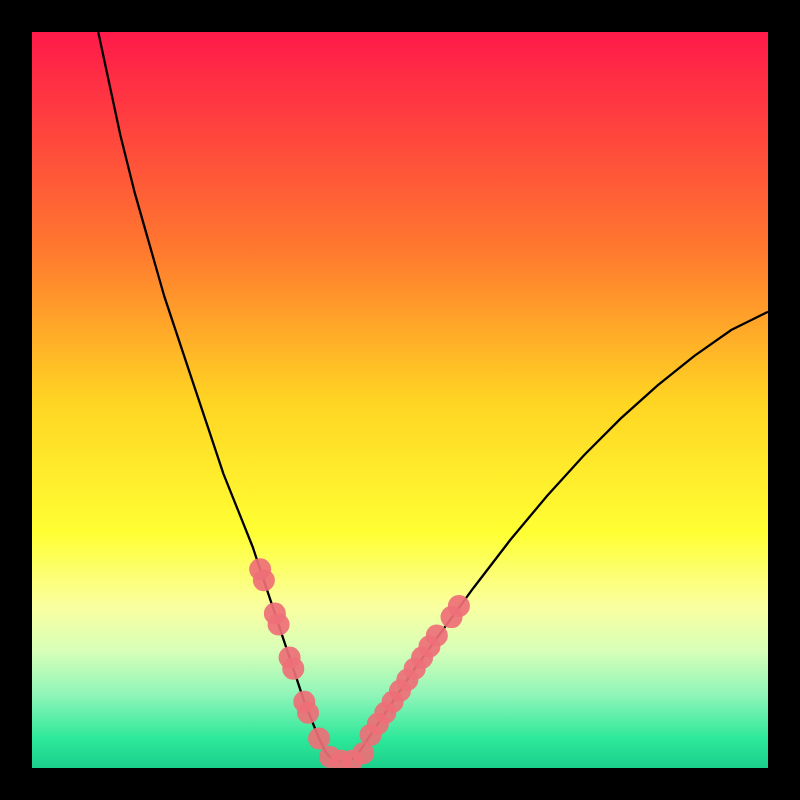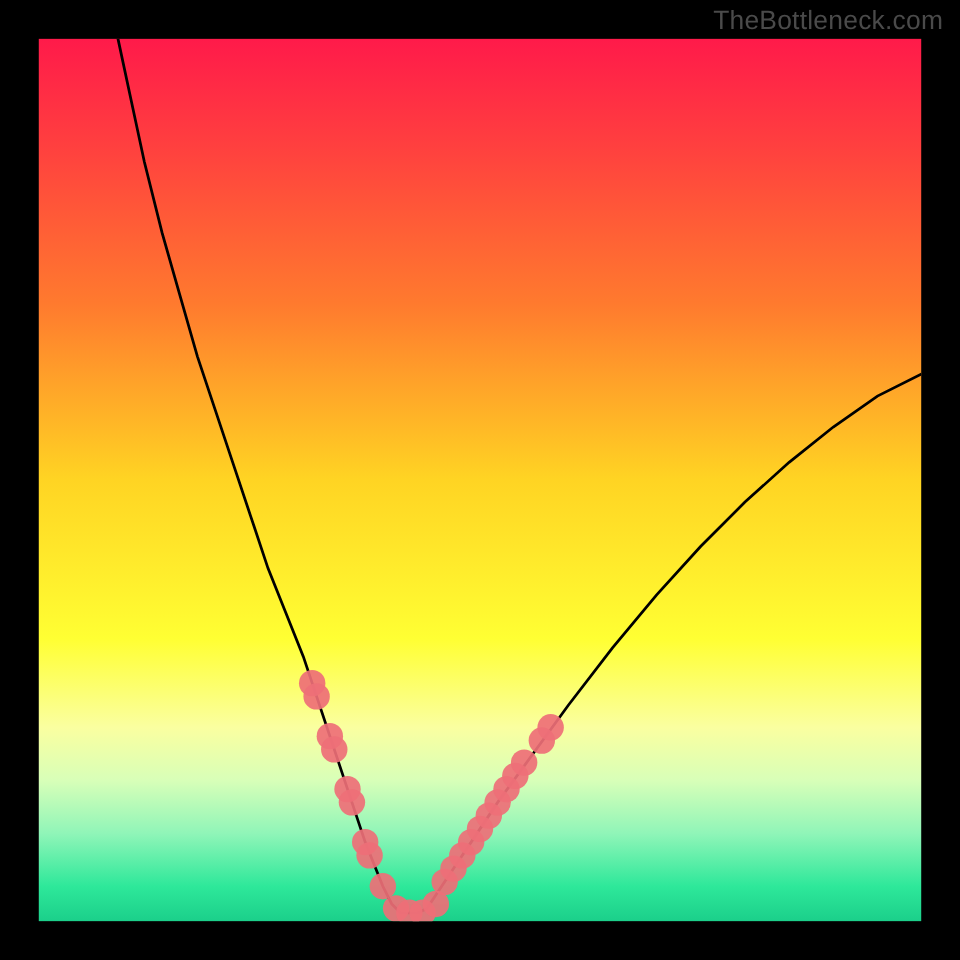--- a/index.html
+++ b/index.html
@@ -38,21 +38,20 @@
     z-index: 10;
   }
   svg {
     display: block;
   }
 </style>
 </head>
 <body>
 
 <div class="frame">
-  <div class="watermark">TheBottleneck.com</div>
   <div class="plot">
     <svg id="chart-svg" width="736" height="736" viewBox="0 0 736 736" preserveAspectRatio="none">
       <defs>
         <linearGradient id="bg-grad" x1="0" y1="0" x2="0" y2="1">
             <stop offset="0%" stop-color="#ff1a4a"></stop>
             <stop offset="12%" stop-color="#ff3f3f"></stop>
             <stop offset="30%" stop-color="#ff7a2e"></stop>
             <stop offset="50%" stop-color="#ffd423"></stop>
             <stop offset="68%" stop-color="#ffff33"></stop>
             <stop offset="78%" stop-color="#faffa0"></stop>

